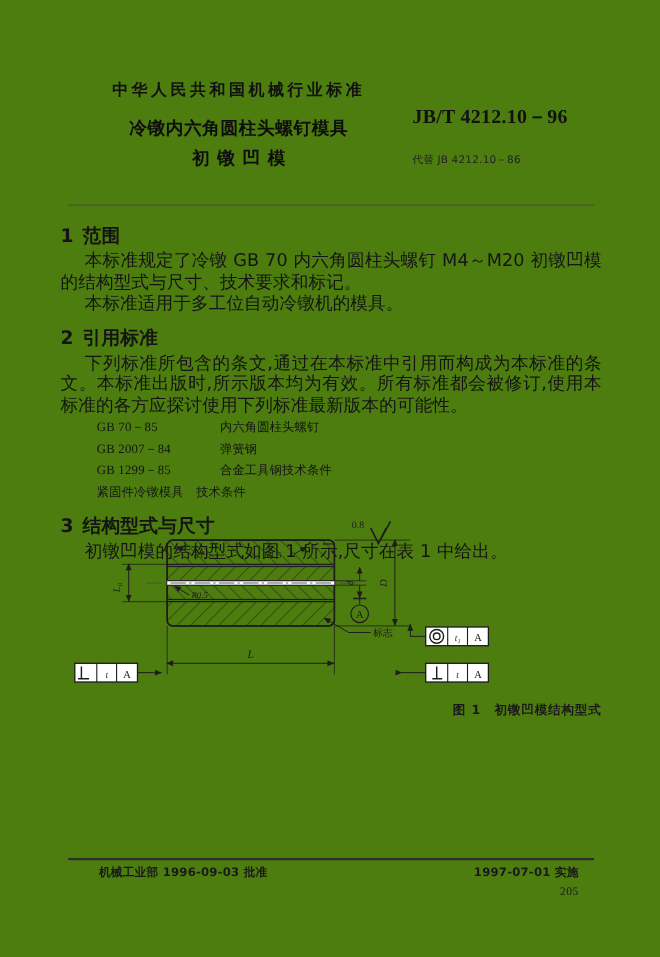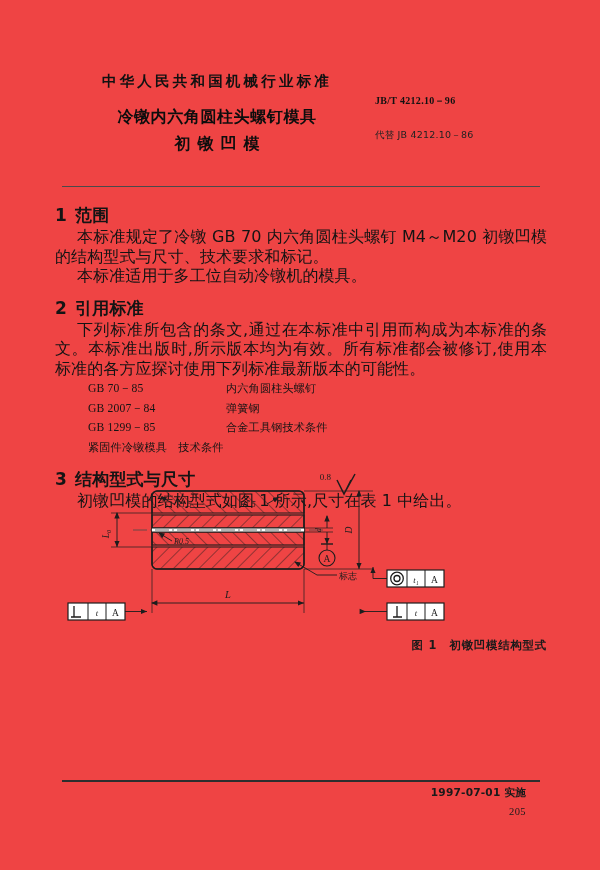--- a/index.html
+++ b/index.html
@@ -12,21 +12,21 @@
     height: 870px;
     position: relative;
     font-family: "Liberation Serif", "DejaVu Serif", serif;
     color: #1a1a1a;
     overflow: hidden;
   }
 
   .page {
     position: absolute;
     inset: 0;
-    background: #ef4444;
+    background: #4d7c0f;
   }
 
   
   .header {
     position: absolute;
     top: 72px;
     left: 62px;
     width: 478px;
     height: 100px;
   }
@@ -65,21 +65,21 @@
     color: #0d0d0d;
   }
   .hdr-right {
     position: absolute;
     right: 0;
     top: 22px;
     width: 165px;
   }
   .std-no {
     font-family: "Liberation Serif", serif;
-    font-size: 10px;
+    font-size: 18px;
     font-weight: 700;
     letter-spacing: 0.3px;
     white-space: nowrap;
     color: #111;
   }
   .std-replaces {
     margin-top: 21px;
     font-family: "DejaVu Sans", "Liberation Sans", sans-serif;
     font-size: 9.5px;
     letter-spacing: 0.2px;
@@ -133,21 +133,20 @@
     margin: 1px 0 0 0;
     padding: 0;
     list-style: none;
   }
   .ref-item {
     display: flex;
     font-family: "DejaVu Sans", "Liberation Sans", sans-serif;
     font-size: 11.1px;
     line-height: 19.5px;
     padding-left: 33px;
-    gap: 26px;
   }
   .ref-code {
     width: 112px;
     font-family: "Liberation Serif", serif;
     font-size: 11.6px;
     letter-spacing: 0.2px;
     flex-shrink: 0;
   }
   .ref-name { letter-spacing: 0.2px; }
 
@@ -404,17 +403,18 @@
         <text x="379.5" y="146" font-family="Liberation Serif, serif" font-size="9.5" fill="#1d1d1d" text-anchor="middle">A</text>
         <line x1="332" y1="141.5" x2="310" y2="141.5" stroke="#1d1d1d" stroke-width="0.9" marker-end="url(#arrL)"></line>
       </g>
     </svg>
 
     <div class="fig-caption">图 1　初镦凹模结构型式</div>
   </div>
 
   <div class="rule-bot"></div>
   <div class="footer">
+    <div class="foot-left">机械工业部 1996-09-03 批准</div>
     <div class="foot-right">1997-07-01 实施</div>
     <div class="page-no">205</div>
   </div>
 
 </div>
 
 </body></html>

